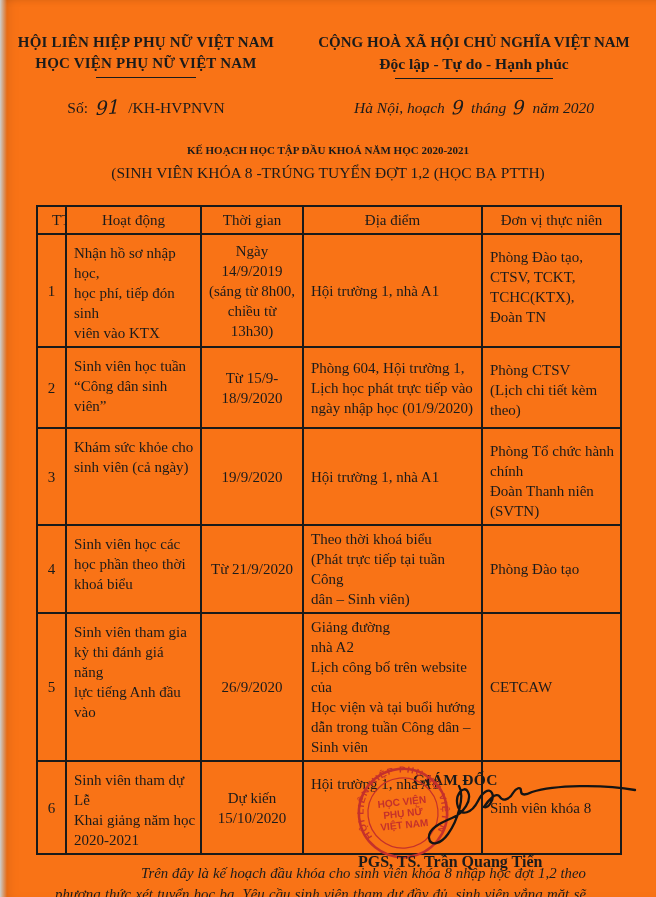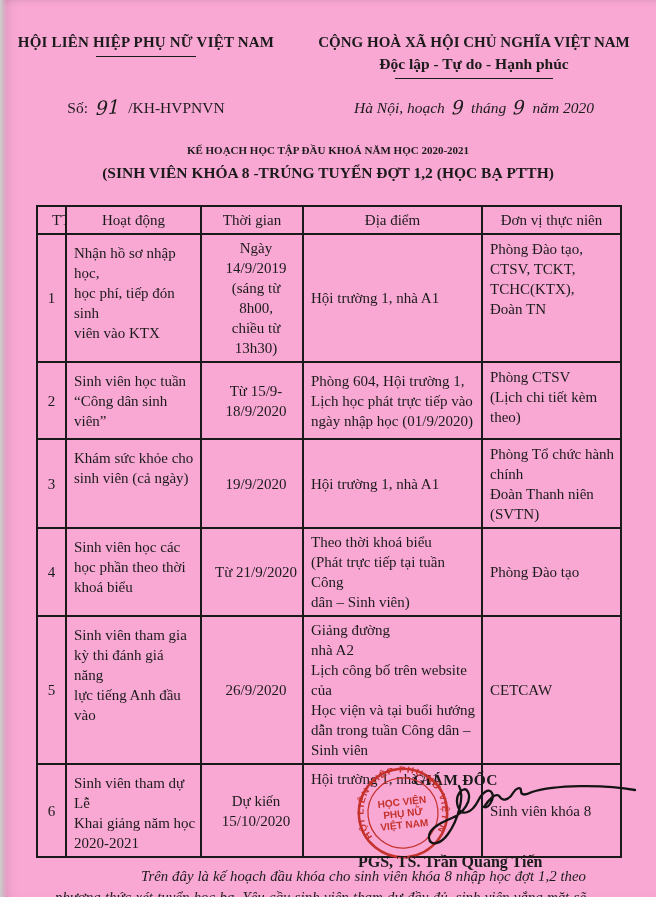--- a/index.html
+++ b/index.html
@@ -1,17 +1,17 @@
 <!DOCTYPE html>
 <html><head>
 <meta charset="utf-8">
 <style>
   html,body{margin:0;padding:0;}
   body{background:#e9e9e7;font-family:"Liberation Serif","DejaVu Serif",serif;color:#1b1b1b;}
-  .page{position:relative;width:656px;height:897px;background:#f9a8d4;margin:0 auto;overflow:hidden;
+  .page{position:relative;width:656px;height:897px;background:#f97316;margin:0 auto;overflow:hidden;
         box-shadow:inset 14px 0 16px -12px rgba(0,0,0,.25), inset 0 6px 10px -8px rgba(0,0,0,.18);}
   .scan-band{position:absolute;left:0;top:0;width:7px;height:100%;background:linear-gradient(to right,#cfcfcd,rgba(255,255,255,0));}
   
   .hdr{display:flex;padding-top:32px;}
   .hdr-left{width:292px;text-align:center;}
   .hdr-right{flex:1;text-align:center;}
   .org1,.org2{font-weight:bold;font-size:15px;line-height:21px;letter-spacing:.2px;}
   .nat1{font-weight:bold;font-size:15px;line-height:21px;}
   .nat2{font-weight:bold;font-size:15.5px;line-height:22px;}
   .rule{border-bottom:1.6px solid #1b1b1b;margin:3px auto 0;}
@@ -19,52 +19,53 @@
   .rule-r{width:158px;}
   .meta{display:flex;margin-top:16px;}
   .doc-no{width:292px;text-align:center;font-size:15.5px;}
   .date-line{flex:1;text-align:center;font-style:italic;font-size:15.5px;}
   .hand{font-family:"DejaVu Serif",serif;font-style:italic;font-size:19px;display:inline-block;
         transform:rotate(-4deg) skewX(-6deg);margin:0 8px;position:relative;top:1px;}
   .hand.sm{margin:0 7px;}
   
   .title{margin-top:22px;text-align:center;}
   .title .t1{font-weight:bold;font-size:11px;line-height:23px;}
-  .title .t2{font-weight:bold;font-size:15.5px;line-height:22px;}
+  .title .t2{font-weight:normal;font-size:15.5px;line-height:22px;}
   
   table{border-collapse:collapse;margin:21px 0 0 36px;table-layout:fixed;width:584px;}
   col.c-tt{width:29px;}col.c-act{width:135px;}col.c-time{width:102px;}col.c-place{width:179px;}col.c-unit{width:139px;}
   th,td{border:2px solid #1a1a1a;font-size:15px;line-height:20px;white-space:pre-line;overflow:hidden;}
   th{font-weight:normal;text-align:center;height:24px;padding:1px 14px;}
   td{vertical-align:middle;padding:3px 4px 3px 7px;}
   td.tt{text-align:center;padding:3px 1px;}
   td.act{vertical-align:top;padding-top:8px;}
-  td.time{text-align:center;padding-left:12px;}
+  td.time{text-align:center;padding-left:4px;}
   tr.r1 td{height:90px;} tr.r2 td{height:64px;} tr.r3 td{height:76px;}
   tr.r4 td{height:60px;} tr.r5 td{height:132px;} tr.r6 td{height:60px;}
-  td.top{vertical-align:top;padding-top:4px;border-radius:11px;}
+  td.top{vertical-align:top;padding-top:12px;border-radius:11px;}
   
   .note{margin:8px 70px 0 55px;font-style:italic;font-size:14.8px;line-height:21px;
         text-align:justify;text-indent:86px;}
   
   .sign-area{position:absolute;left:0;top:762px;width:608px;height:135px;}
   .sign-title{position:absolute;left:413px;top:9px;font-weight:bold;font-size:15.5px;letter-spacing:.3px;}
   .signer{position:absolute;left:358px;top:91px;font-weight:bold;font-size:16px;}
   .stamp{position:absolute;left:355px;top:3px;width:96px;height:96px;transform:rotate(-6deg);}
   .sig-svg{position:absolute;left:413px;top:12px;width:228px;height:80px;}
 </style>
 </head>
 <body>
 
 <div class="page">
   <div class="scan-band"></div>
 
   <div class="hdr">
     <div class="hdr-left">
       <div class="org1">HỘI LIÊN HIỆP PHỤ NỮ VIỆT NAM</div>
+      <div class="org2">HỌC VIỆN PHỤ NỮ VIỆT NAM</div>
       <div class="rule rule-l"></div>
     </div>
     <div class="hdr-right">
       <div class="nat1">CỘNG HOÀ XÃ HỘI CHỦ NGHĨA VIỆT NAM</div>
       <div class="nat2">Độc lập - Tự do - Hạnh phúc</div>
       <div class="rule rule-r"></div>
     </div>
   </div>
 
   <div class="meta">

